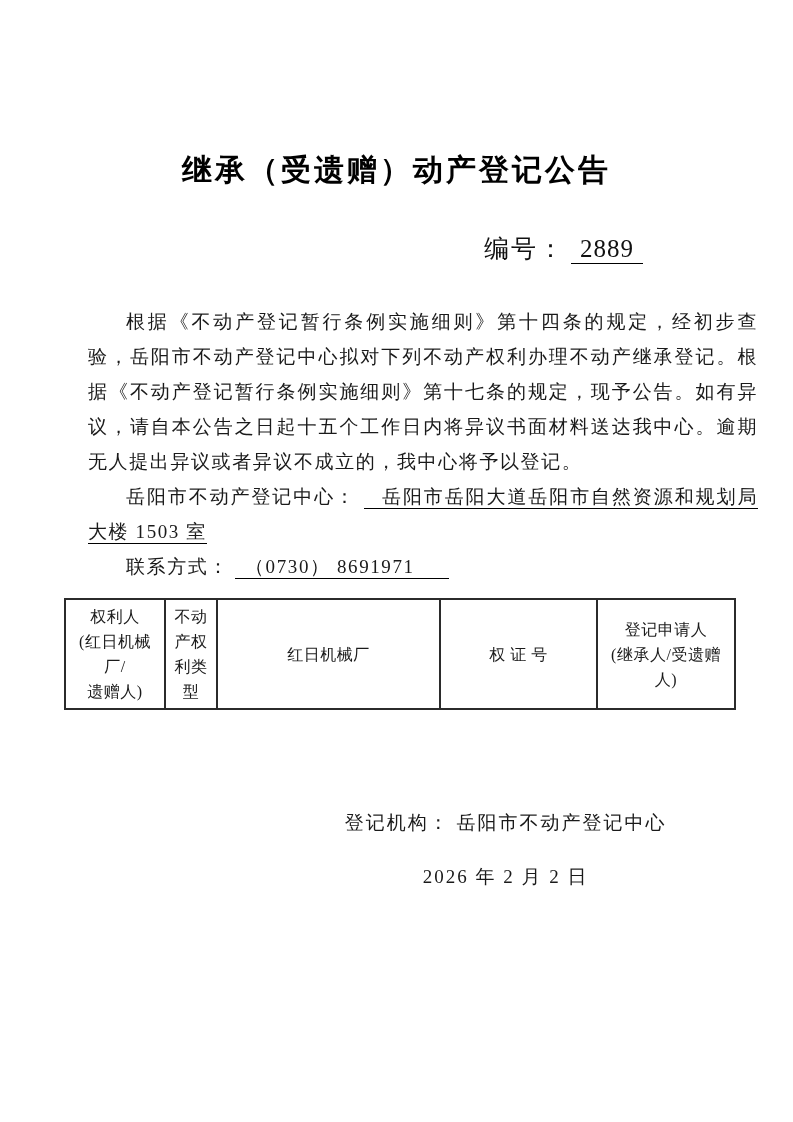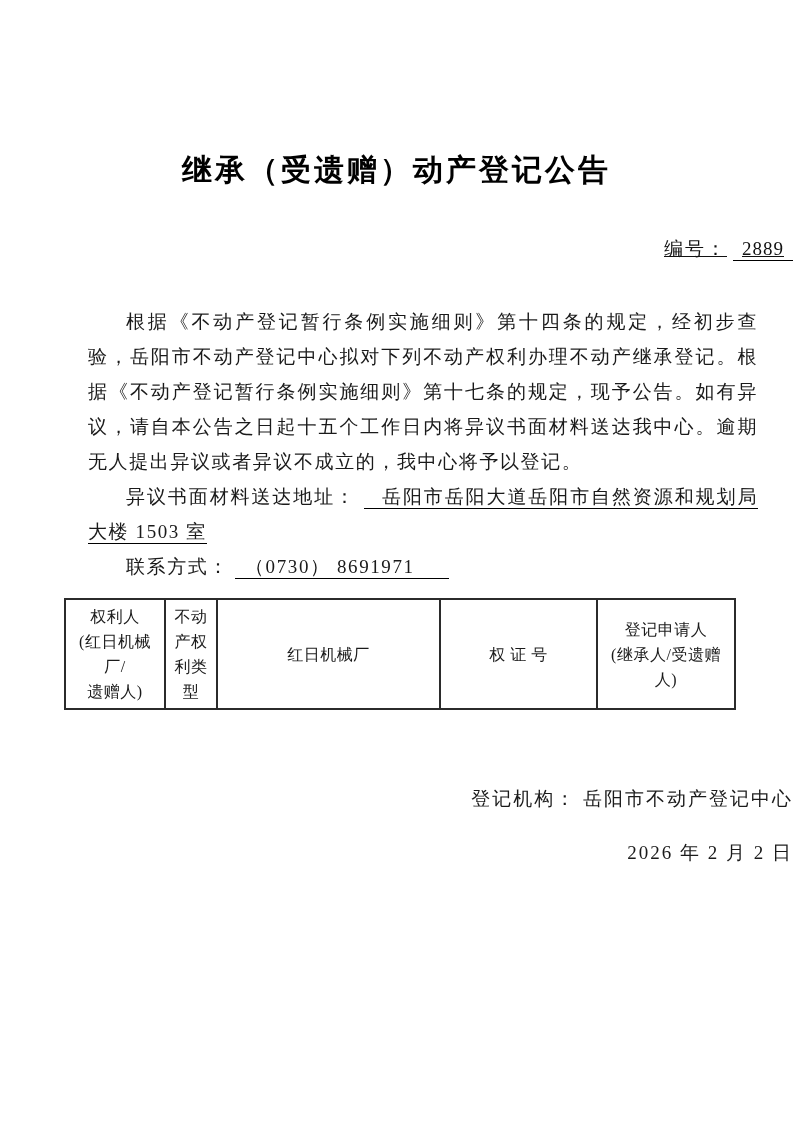--- a/index.html
+++ b/index.html
@@ -22,25 +22,25 @@
     text-align: center;
     font-family: Liberation Serif, serif;
     font-weight: bold;
     font-size: 30px;
     line-height: 40px;
     letter-spacing: 3px;
     color: #000000;
   }
   .doc-number {
     margin-top: 46px;
+    padding-right: 150px;
     text-align: right;
-    font-size: 19px;
+    font-size: 25px;
     line-height: 26px;
     letter-spacing: 2px;
-    text-decoration: underline;
   }
   .doc-number .value {
     border-bottom: 1px solid #000;
     padding: 0 9px 1px 9px;
     margin-left: 6px;
     letter-spacing: 1px;
   }
   .body-text {
     margin: 42px 35px 0 88px;
     font-size: 19px;
@@ -79,44 +79,44 @@
     font-size: 16px;
     line-height: 25px;
     letter-spacing: 0.5px;
     padding: 4px 3px;
     color: #1a1a1a;
   }
   .notice-table .hdr-row td { height: 92px; }
   .notice-table .data-row td { height: 128px; }
   .pre-wrap { white-space: pre-line; }
   .footer {
-    margin-top: 76px;
+    margin-top: 100px;
     padding-left: 218px;
-    text-align: right;
+    text-align: center;
     font-size: 19px;
     letter-spacing: 2px;
     color: #1a1a1a;
   }
   .footer .agency-line { line-height: 26px; }
   .footer .date-line { margin-top: 28px; line-height: 26px; }
 </style>
 </head>
 <body>
 
 <div class="page">
 
   <div class="doc-title">继承（受遗赠）动产登记公告</div>
 
   <div class="doc-number">
     <span>编号：</span><span class="value">2889</span>
   </div>
 
   <div class="body-text">
     <p>根据《不动产登记暂行条例实施细则》第十四条的规定，经初步查验，岳阳市不动产登记中心拟对下列不动产权利办理不动产继承登记。根据《不动产登记暂行条例实施细则》第十七条的规定，现予公告。如有异议，请自本公告之日起十五个工作日内将异议书面材料送达我中心。逾期无人提出异议或者异议不成立的，我中心将予以登记。</p>
-    <p><span>异议书面材料送达地址：</span><span class="u-fill u-address">岳阳市岳阳大道岳阳市自然资源和规划局大楼 1503 室</span></p>
+    <p><span>岳阳市不动产登记中心：</span><span class="u-fill u-address">岳阳市岳阳大道岳阳市自然资源和规划局大楼 1503 室</span></p>
     <p><span>联系方式：</span><span class="u-fill u-phone">（0730） 8691971</span></p>
   </div>
 
   <table class="notice-table">
     <colgroup>
       <col style="width:100px">
       <col style="width:52px">
       <col style="width:223px">
       <col style="width:157px">
       <col style="width:138px">

